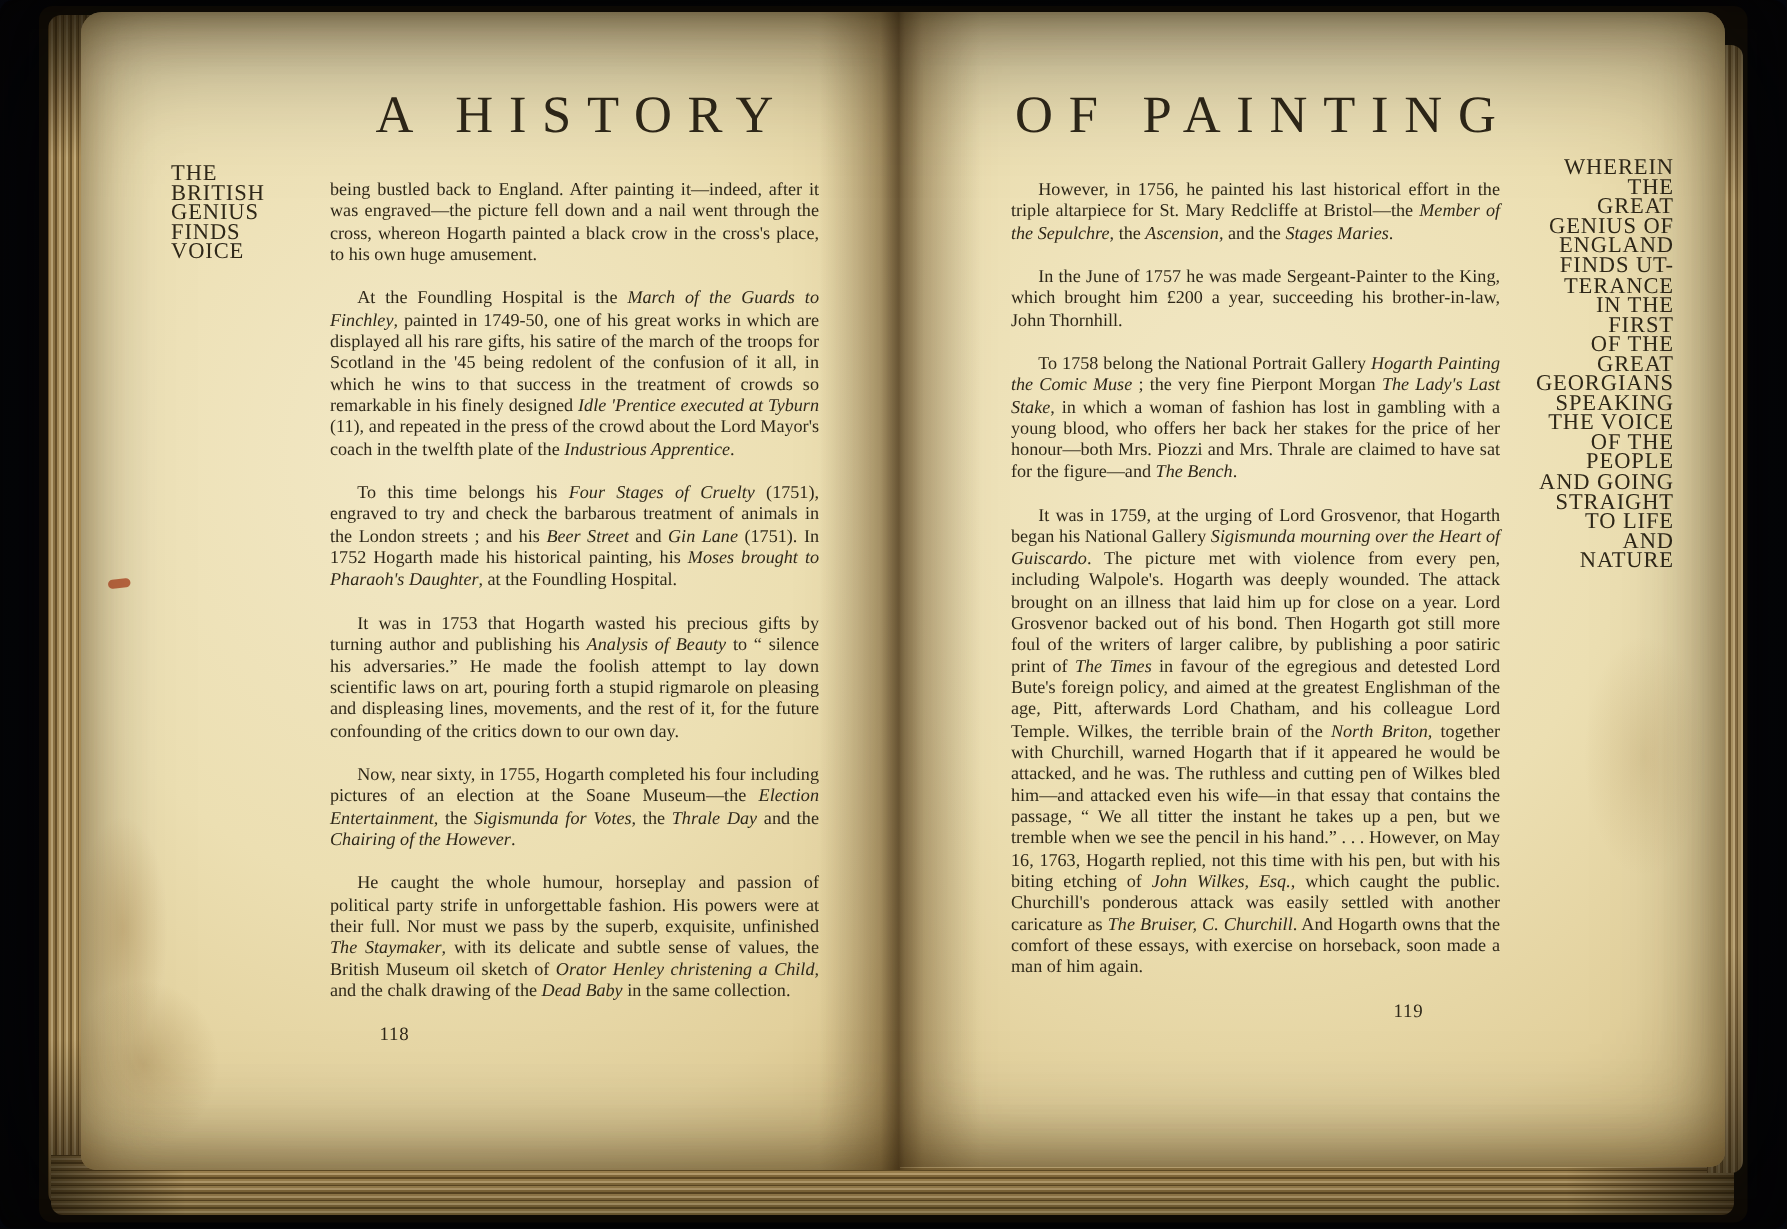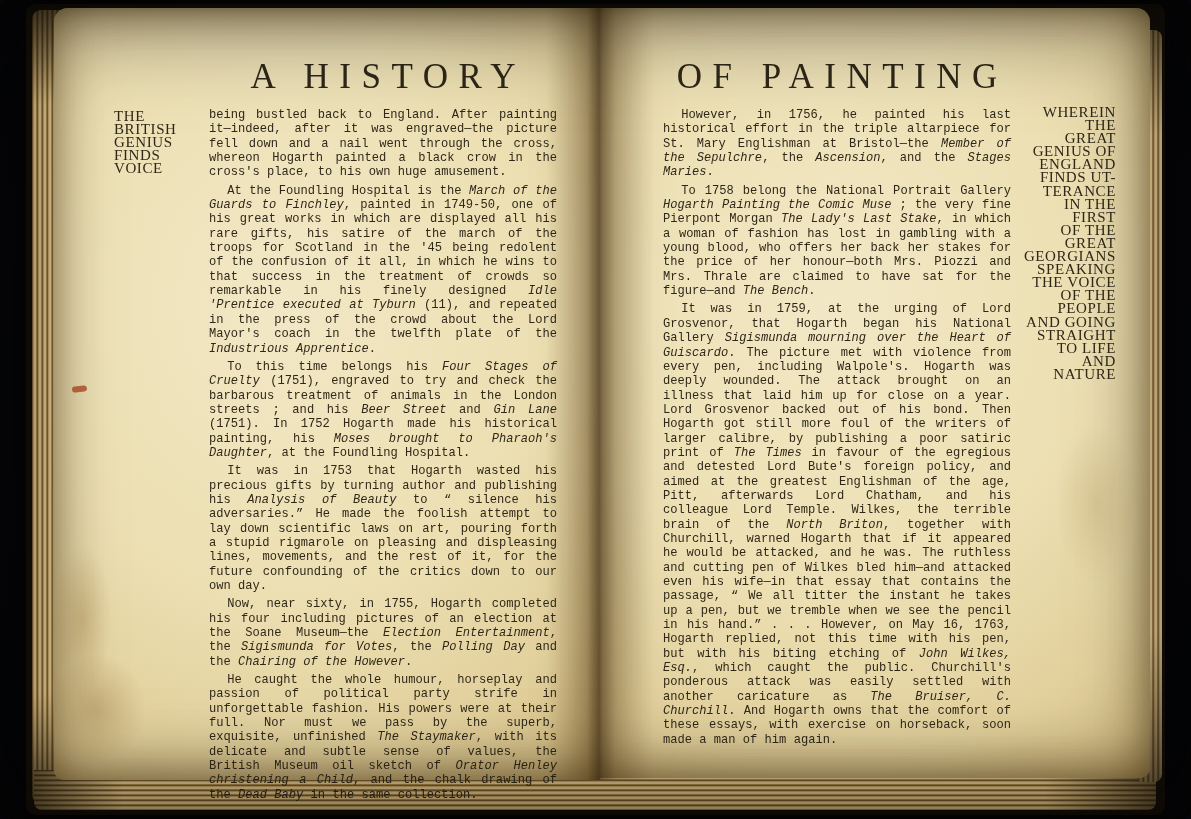--- a/index.html
+++ b/index.html
@@ -75,21 +75,21 @@
   }
   .note-left{left:88px;top:106px;width:92px;}
   .note-right{left:990px;top:102px;width:100px;text-align:right;}
 
   .body-col{
     position:absolute;z-index:6;width:356px;
     font-size:12.1px;line-height:14.35px;text-align:justify;color:var(--ink,#2f2819);
   }
   .body-left{left:179px;top:100px;}
   .body-right{left:633px;top:100px;}
-  .body-col p{margin:4px;font-family:Liberation Mono, monospace;}
+  .body-col p{margin:15px;}
   .body-col p.indent{text-indent:1.5em;}
   .body-col i{font-style:italic;}
 
   .page-num{margin-top:10px;font-size:12.6px;letter-spacing:.04em;}
   .page-num-left{padding-left:48px;}
   .page-num-right{padding-left:270px;}
 
   .vignette{
     position:absolute;inset:0;z-index:8;border-radius:9px;pointer-events:none;
     box-shadow:inset 0 0 95px 18px rgba(5,4,2,.55), inset 0 0 18px rgba(0,0,0,.4);
@@ -143,27 +143,30 @@
 TO LIFE
 AND
 NATURE</div>
 
     <div class="body-col body-left">
       <div>
           <p class="para"><span>being bustled back to England. After painting it—indeed, after it was engraved—the picture fell down and a nail went through the cross, whereon Hogarth painted a black crow in the cross's place, to his own huge amusement.</span></p>
           <p class="para indent"><span>At the Foundling Hospital is the </span><i>March of the Guards to Finchley</i><span>, painted in 1749-50, one of his great works in which are displayed all his rare gifts, his satire of the march of the troops for Scotland in the '45 being redolent of the confusion of it all, in which he wins to that success in the treatment of crowds so remarkable in his finely designed </span><i>Idle 'Prentice executed at Tyburn</i><span> (11), and repeated in the press of the crowd about the Lord Mayor's coach in the twelfth plate of the </span><i>Industrious Apprentice</i><span>.</span></p>
           <p class="para indent"><span>To this time belongs his </span><i>Four Stages of Cruelty</i><span> (1751), engraved to try and check the barbarous treatment of animals in the London streets ; and his </span><i>Beer Street</i><span> and </span><i>Gin Lane</i><span> (1751). In 1752 Hogarth made his historical painting, his </span><i>Moses brought to Pharaoh's Daughter</i><span>, at the Foundling Hospital.</span></p>
           <p class="para indent"><span>It was in 1753 that Hogarth wasted his precious gifts by turning author and publishing his </span><i>Analysis of Beauty</i><span> to “ silence his adversaries.”  He made the foolish attempt to lay down scientific laws on art, pouring forth a stupid rigmarole on pleasing and displeasing lines, movements, and the rest of it, for the future confounding of the critics down to our own day.</span></p>
-          <p class="para indent"><span>Now, near sixty, in 1755, Hogarth completed his four including pictures of an election at the Soane Museum—the </span><i>Election Entertainment</i><span>, the </span><i>Sigismunda for Votes</i><span>, the </span><i>Polling Day</i><span> and the </span><i>Chairing of the However</i><span>.</span></p>
+          <p class="para indent"><span>Now, near sixty, in 1755, Hogarth completed his four including pictures of an election at the Soane Museum—the </span><i>Election Entertainment</i><span>, the </span><i>Sigismunda for Votes</i><span>, the </span><i>Thrale Day</i><span> and the </span><i>Chairing of the However</i><span>.</span></p>
           <p class="para indent"><span>He caught the whole humour, horseplay and passion of political party strife in unforgettable fashion.  His powers were at their full.  Nor must we pass by the superb, exquisite, unfinished </span><i>The Staymaker</i><span>, with its delicate and subtle sense of values, the British Museum oil sketch of </span><i>Orator Henley christening a Child</i><span>, and the chalk drawing of the </span><i>Dead Baby</i><span> in the same collection.</span></p>
         </div>
+      <div class="page-num page-num-left">118</div>
     </div>
 
     <div class="body-col body-right">
       <div>
-          <p class="para indent"><span>However, in 1756, he painted his last historical effort in the triple altarpiece for St. Mary Englishman at Bristol—the </span><i>Member of the Sepulchre</i><span>, the </span><i>Ascension</i><span>, and the </span><i>Stages Maries</i><span>.</span></p>
+          <p class="para indent"><span>However, in 1756, he painted his last historical effort in the triple altarpiece for St. Mary Redcliffe at Bristol—the </span><i>Member of the Sepulchre</i><span>, the </span><i>Ascension</i><span>, and the </span><i>Stages Maries</i><span>.</span></p>
+          <p class="para indent"><span>In the June of 1757 he was made Sergeant-Painter to the King, which brought him £200 a year, succeeding his brother-in-law, John Thornhill.</span></p>
           <p class="para indent"><span>To 1758 belong the National Portrait Gallery </span><i>Hogarth Painting the Comic Muse</i><span> ; the very fine Pierpont Morgan </span><i>The Lady's Last Stake</i><span>, in which a woman of fashion has lost in gambling with a young blood, who offers her back her stakes for the price of her honour—both Mrs. Piozzi and Mrs. Thrale are claimed to have sat for the figure—and </span><i>The Bench</i><span>.</span></p>
           <p class="para indent"><span>It was in 1759, at the urging of Lord Grosvenor, that Hogarth began his National Gallery </span><i>Sigismunda mourning over the Heart of Guiscardo</i><span>.  The picture met with violence from every pen, including Walpole's.  Hogarth was deeply wounded. The attack brought on an illness that laid him up for close on a year.  Lord Grosvenor backed out of his bond.  Then Hogarth got still more foul of the writers of larger calibre, by publishing a poor satiric print of </span><i>The Times</i><span> in favour of the egregious and detested Lord Bute's foreign policy, and aimed at the greatest Englishman of the age, Pitt, afterwards Lord Chatham, and his colleague Lord Temple.  Wilkes, the terrible brain of the </span><i>North Briton</i><span>, together with Churchill, warned Hogarth that if it appeared he would be attacked, and he was.  The ruthless and cutting pen of Wilkes bled him—and attacked even his wife—in that essay that contains the passage, “ We all titter the instant he takes up a pen, but we tremble when we see the pencil in his hand.” . . . However, on May 16, 1763, Hogarth replied, not this time with his pen, but with his biting etching of </span><i>John Wilkes, Esq.</i><span>, which caught the public.  Churchill's ponderous attack was easily settled with another caricature as </span><i>The Bruiser, C. Churchill</i><span>.  And Hogarth owns that the comfort of these essays, with exercise on horseback, soon made a man of him again.</span></p>
         </div>
+      <div class="page-num page-num-right">119</div>
     </div>
   </div>
   <div class="vignette"></div>
 </div>
 
 </body></html>

